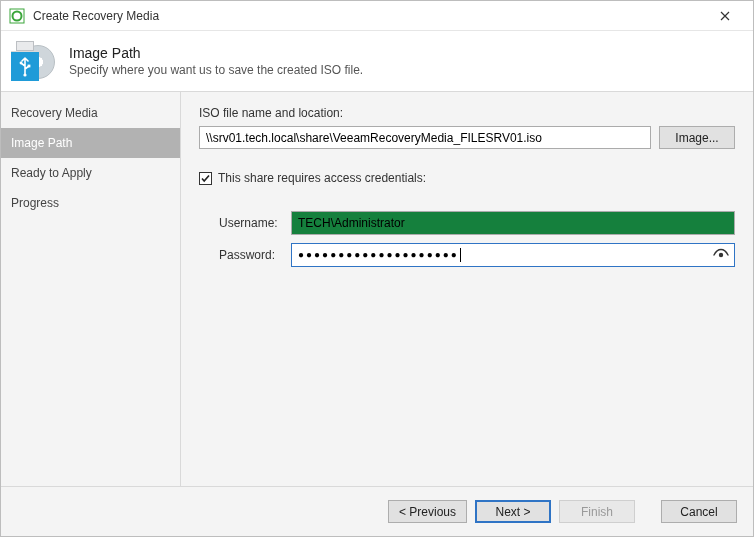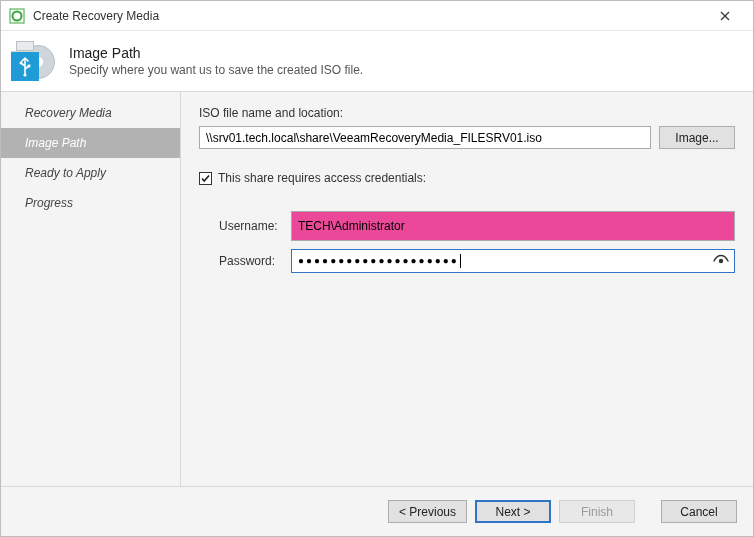--- a/index.html
+++ b/index.html
@@ -76,24 +76,23 @@
     min-height: 0;
     border-top: 1px solid #d9d9d9;
   }
   .sidebar {
     width: 180px;
     background: #f4f4f4;
     border-right: 1px solid #d9d9d9;
     padding-top: 6px;
   }
   .sidebar .nav-item {
-    padding: 8px 24px;
+    padding: 8px 10px;
     color: #444;
     cursor: default;
-    font-style: italic;
   }
   .sidebar .nav-item.active {
     background: #b2b2b2;
     color: #fff;
   }
 
   .content {
     flex: 1;
     background: #f4f4f4;
     padding: 14px 18px 10px 18px;
@@ -133,23 +132,23 @@
   .chk svg { width: 11px; height: 11px; }
   .cred-grid {
     display: grid;
     grid-template-columns: 72px 1fr;
     row-gap: 8px;
     align-items: center;
     margin-left: 20px;
   }
   .cred-grid label { color: #333; }
   .cred-grid .tinput {
-    height: 30px;
+    height: 24px;
     border: 1px solid #ababab;
-    background: #ec4899;
+    background: #15803d;
     padding: 0 6px;
     font-family: inherit; font-size: 12px;
     width: 100%;
   }
   .pw-wrap {
     position: relative;
     border: 1px solid #2f74c5;
     height: 24px;
     background: #fff;
     display: flex; align-items: center;

